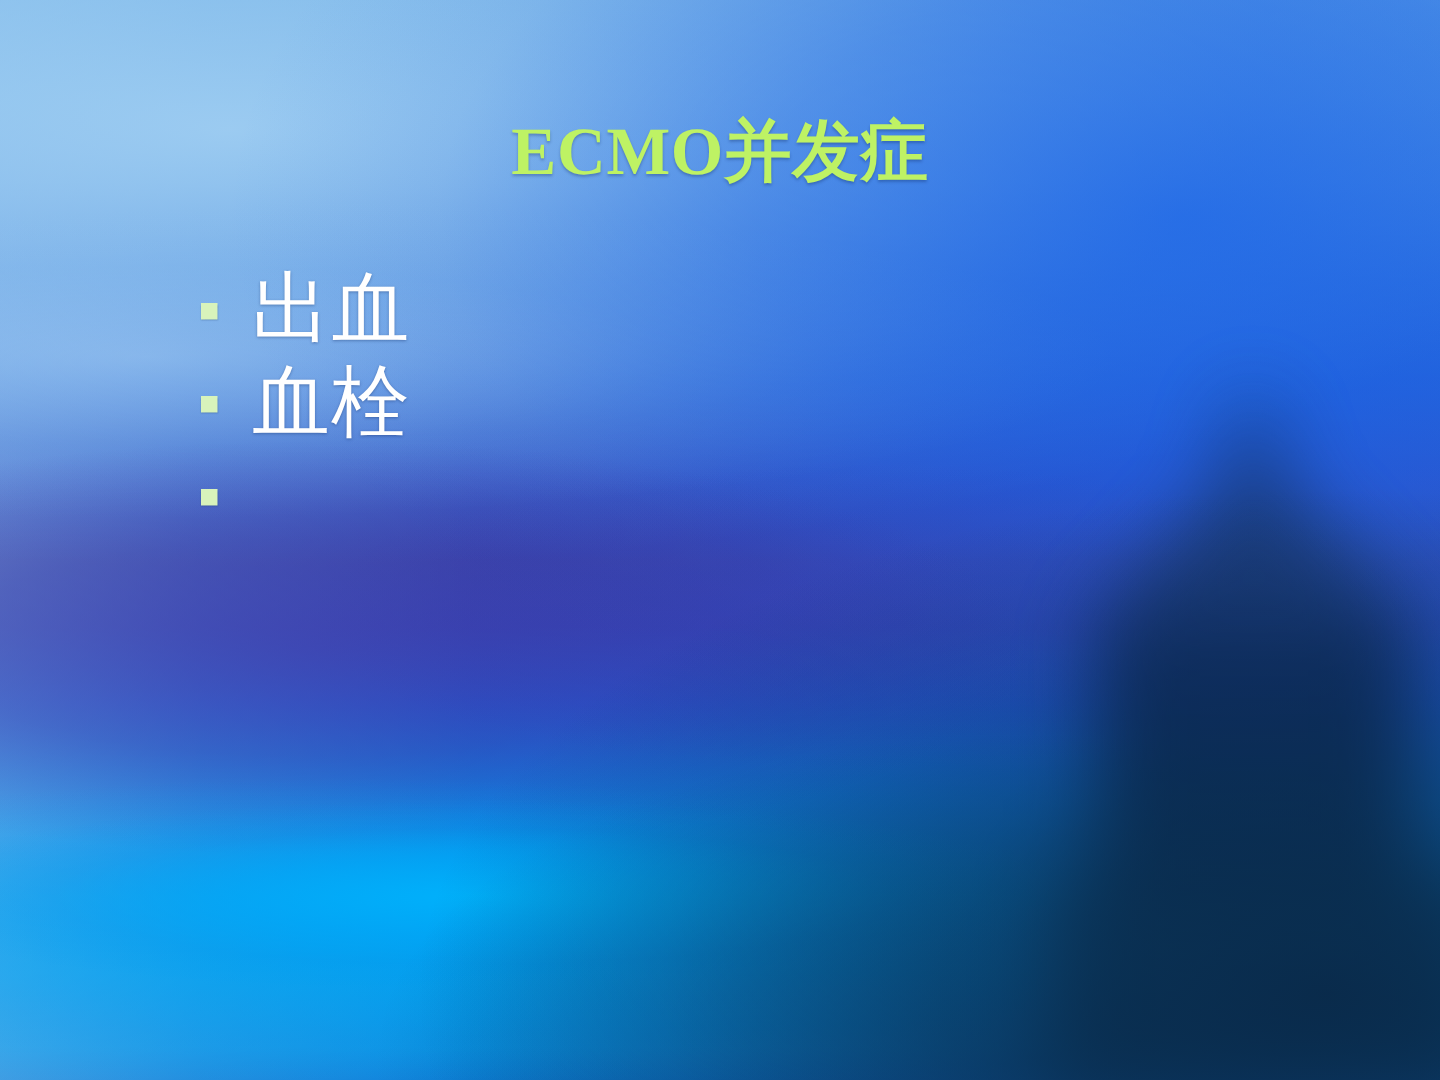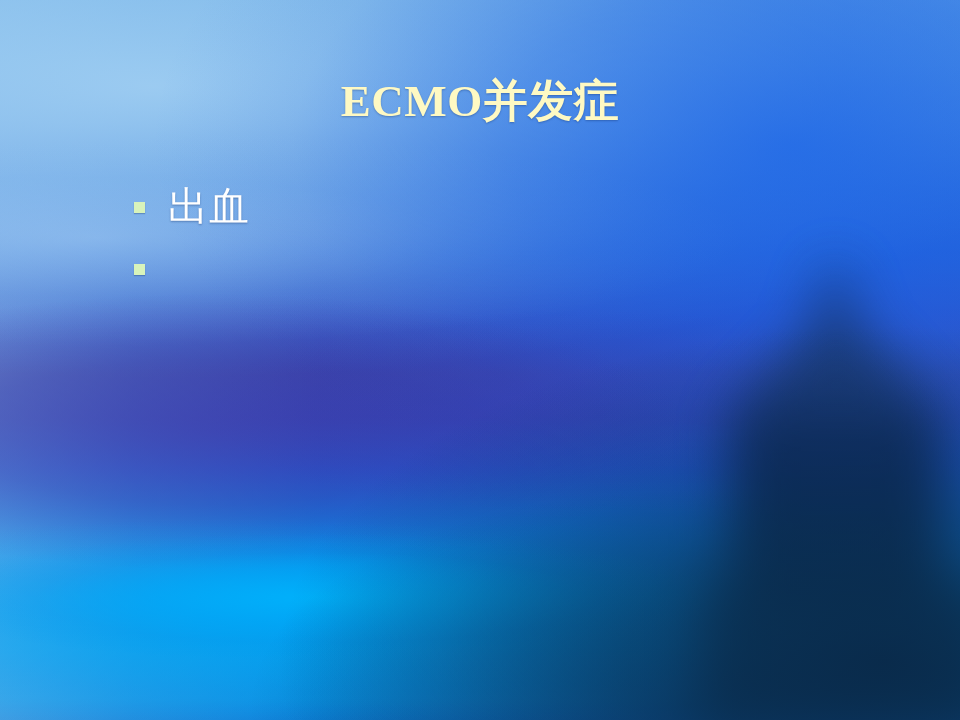--- a/index.html
+++ b/index.html
@@ -205,21 +205,21 @@
     inset: 0;
     z-index: 5;
   }
 
   #title {
     position: absolute;
     left: 0;
     top: 44px;
     width: 960px;
     text-align: center;
-    color: #fef9c3;
+    color: #bef264;
     font-family: "Liberation Serif", "DejaVu Serif", serif;
     font-size: 45px;
     line-height: 54px;
     letter-spacing: 0.5px;
     white-space: nowrap;
     text-shadow: 0 1px 2px rgba(10,30,80,0.30);
   }
 
   #bullet-list {
     position: absolute;
@@ -243,21 +243,21 @@
     top: 50%;
     width: 11px;
     height: 11px;
     margin-top: -5px;
     background: #d8f3bb;
     box-shadow: 0 1px 1px rgba(10,40,90,0.28);
   }
   .bullet-text {
     color: #ffffff;
     font-family: "Liberation Serif", "DejaVu Serif", serif;
-    font-size: 40px;
+    font-size: 52px;
     line-height: 48px;
     letter-spacing: 1px;
     white-space: nowrap;
     text-shadow: 0 1px 2px rgba(12,38,92,0.38);
   }
 </style>
 </head>
 <body>
 
 <div id="slide">
@@ -285,20 +285,24 @@
 
     <ul id="bullet-list">
 
       <li class="bullet-item">
         <span class="bullet-marker"></span>
         <span class="bullet-text">出血</span>
       </li>
 
 
 
+      <li class="bullet-item">
+        <span class="bullet-marker"></span>
+        <span class="bullet-text">血栓</span>
+      </li>
 
       <li class="bullet-item">
         <span class="bullet-marker"></span>
       </li>
 
     </ul>
   </div>
 </div>
 
 </body></html>

